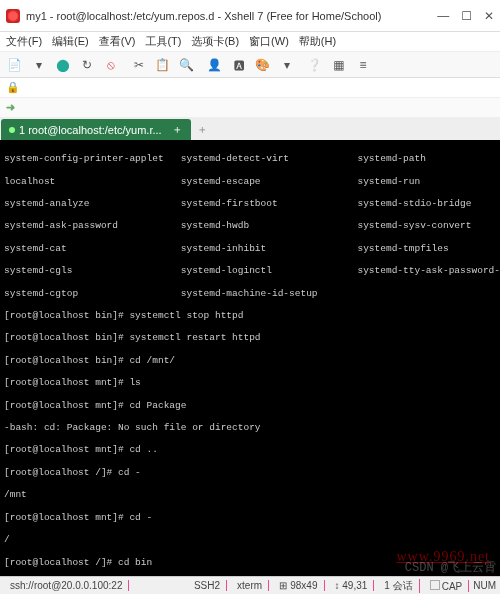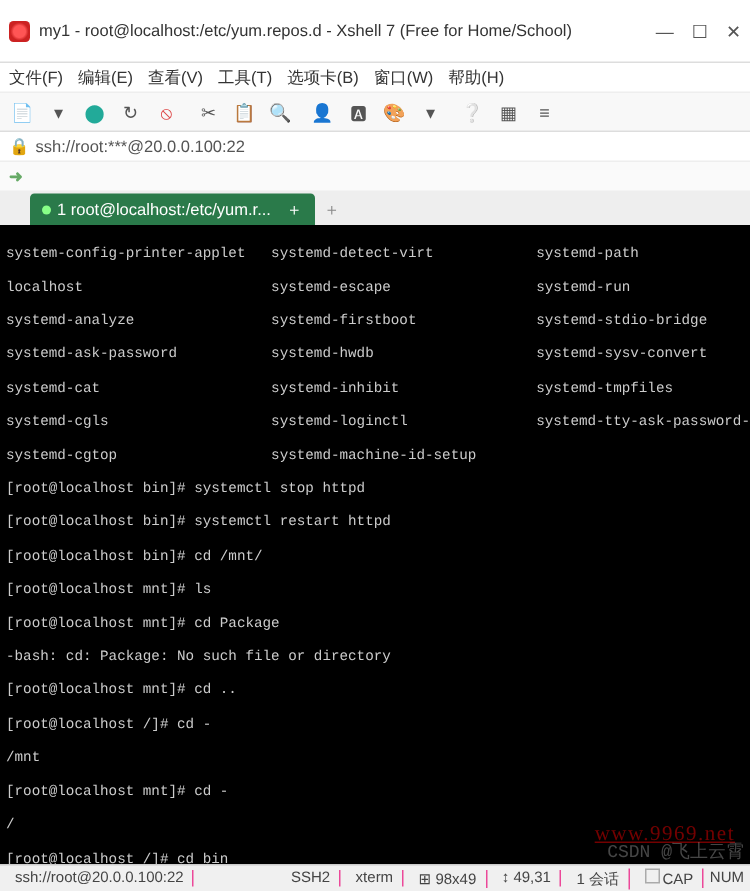--- a/index.html
+++ b/index.html
@@ -1,33 +1,33 @@
 <!DOCTYPE html>
 <html><head>
 <meta charset="utf-8">
 <style>
   * { margin: 0; padding: 0; box-sizing: border-box; }
   body { font-family: "Segoe UI", Tahoma, sans-serif; font-size: 11px; background: #f0f0f0; width: 500px; height: 594px; overflow: hidden; display: flex; flex-direction: column; }
-  .titlebar { height: 42px; background: #fff; display: flex; align-items: center; padding: 0 6px; border-bottom: 1px solid #ddd; }
+  .titlebar { height: 32px; background: #fff; display: flex; align-items: center; padding: 0 6px; border-bottom: 1px solid #ddd; }
   .titlebar .icon { width: 14px; height: 14px; background: radial-gradient(circle, #f55 40%, #c22 60%); border-radius: 3px; margin-right: 6px; }
   .titlebar .title { flex: 1; font-size: 11px; color: #333; }
   .titlebar .winbtns { display: flex; gap: 12px; color: #555; font-size: 12px; }
   .titlebar .winbtns span { cursor: pointer; }
   .menubar { height: 20px; background: #fff; display: flex; align-items: center; padding: 0 6px; gap: 10px; font-size: 11px; color: #333; border-bottom: 1px solid #eee; text-align: center; }
   .menubar span { cursor: pointer; }
   .toolbar { height: 26px; background: #f8f8f8; display: flex; align-items: center; padding: 0 6px; gap: 6px; border-bottom: 1px solid #ddd; }
   .tbtn { width: 18px; height: 18px; display: flex; align-items: center; justify-content: center; font-size: 12px; cursor: pointer; color: #555; }
   .tbtn.green { color: #2a9; }
   .tbtn.red { color: #d44; }
   .addrbar { height: 20px; background: #fff; display: flex; align-items: center; padding: 0 6px; font-size: 11px; color: #555; border-bottom: 1px solid #eee; }
   .addrbar .lock { color: #e8a33d; margin-right: 4px; }
   .hintbar { height: 20px; background: #fafafa; display: flex; align-items: center; padding: 0 6px; font-size: 11px; color: #999; border-bottom: 1px solid #eee; }
   .hintbar .plus { margin-right: 6px; color: #6a6; font-weight: bold; }
   .tabbar { height: 22px; background: #eee; display: flex; align-items: flex-end; }
-  .tab { background: #2a7a4a; color: #fff; padding: 3px 8px; font-size: 11px; border-radius: 3px 3px 0 0; max-width: 220px; overflow: hidden; white-space: nowrap; display: flex; align-items: center; gap: 4px; margin-left: 20px; }
+  .tab { background: #2a7a4a; color: #fff; padding: 3px 8px; font-size: 11px; border-radius: 3px 3px 0 0; max-width: 220px; overflow: hidden; white-space: nowrap; display: flex; align-items: center; gap: 4px; margin-left: 1px; }
   .tab .dot { width: 6px; height: 6px; background: #8f8; border-radius: 50%; }
   .tab .plus { margin-left: 6px; color: #fff; }
   .tabadd { color: #888; padding: 0 6px; cursor: pointer; align-self: center; }
   .terminal { flex: 1; background: #000; color: #ccc; font-family: "Consolas","Courier New",monospace; font-size: 9.5px; line-height: 11.2px; padding: 2px 4px; overflow: hidden; white-space: pre; position: relative; }
   .wm { position: absolute; right: 10px; bottom: 14px; color: rgba(255,0,0,0.45); font-size: 14px; letter-spacing: 1px; font-family: Georgia, serif; pointer-events:none;text-decoration:underline; }
   .wm2 { position: absolute; right: 4px; bottom: 2px; color: rgba(200,200,200,0.35); font-size: 12px; pointer-events:none; }
   .statusbar { height: 18px; background: #f0f0f0; border-top: 1px solid #ccc; display: flex; align-items: center; font-size: 10px; color: #444; padding: 0 4px; gap: 4px; }
   .statusbar .seg { border-right: 1px solid #ec4899; padding: 0 6px; }
   .statusbar .fill { flex: 1; }
   .statusbar .capbox { width: 10px; height: 10px; border: 1px solid #aaa; display: inline-block; margin-right: 2px; }
@@ -68,21 +68,20 @@
   <span class="tbtn">🅰</span>
   <span class="tbtn">🎨</span>
   <span class="tbtn">▾</span>
   <span class="tbtn" style="margin-left:4px">❔</span>
   <span class="tbtn">▦</span>
   <span class="tbtn">≡</span>
 </div>
 
 <div class="addrbar">
   <span class="lock">🔒</span>
-  <span>ssh://root:***@20.0.0.100:22</span>
 </div>
 
 <div class="hintbar">
   <span class="plus">➜</span>
 </div>
 
 <div class="tabbar">
   <div class="tab">
     <span class="dot"></span>
     <span>1 root@localhost:/etc/yum.r...</span>

